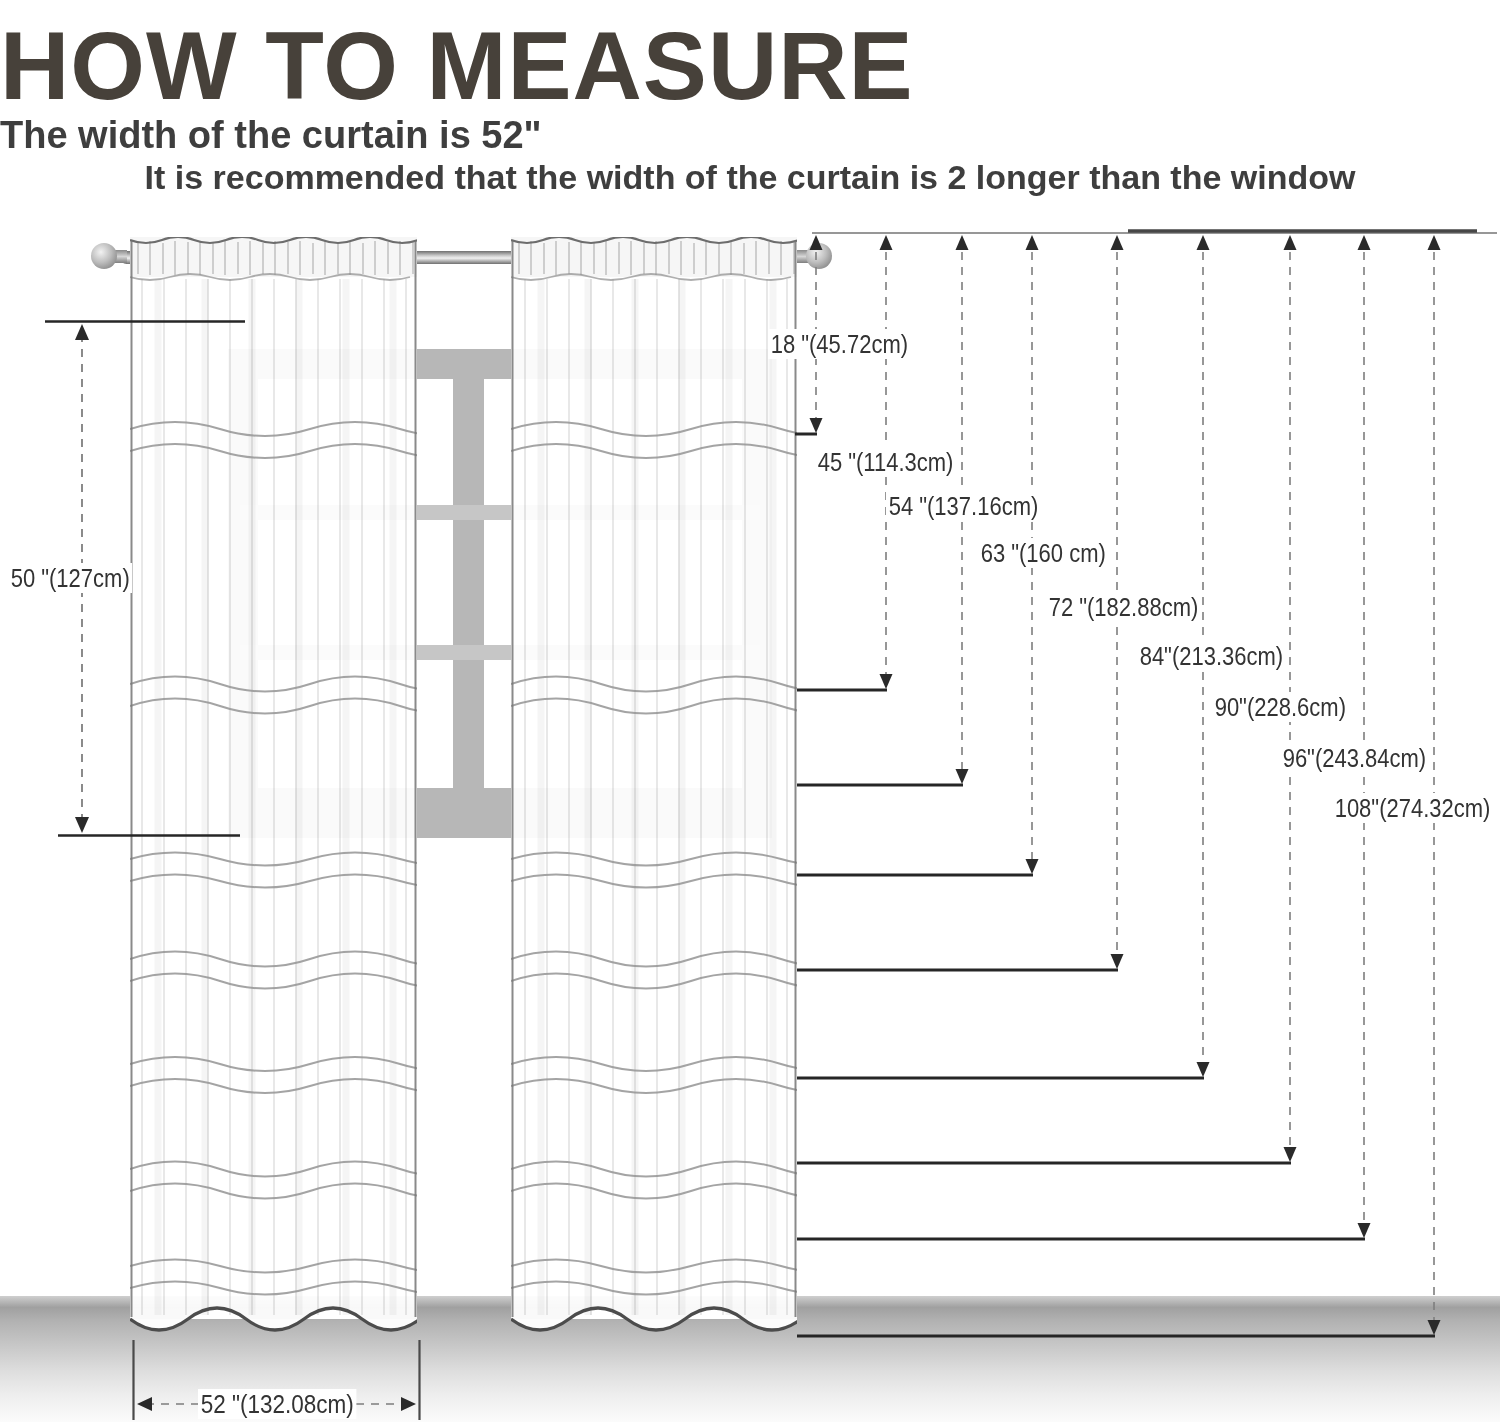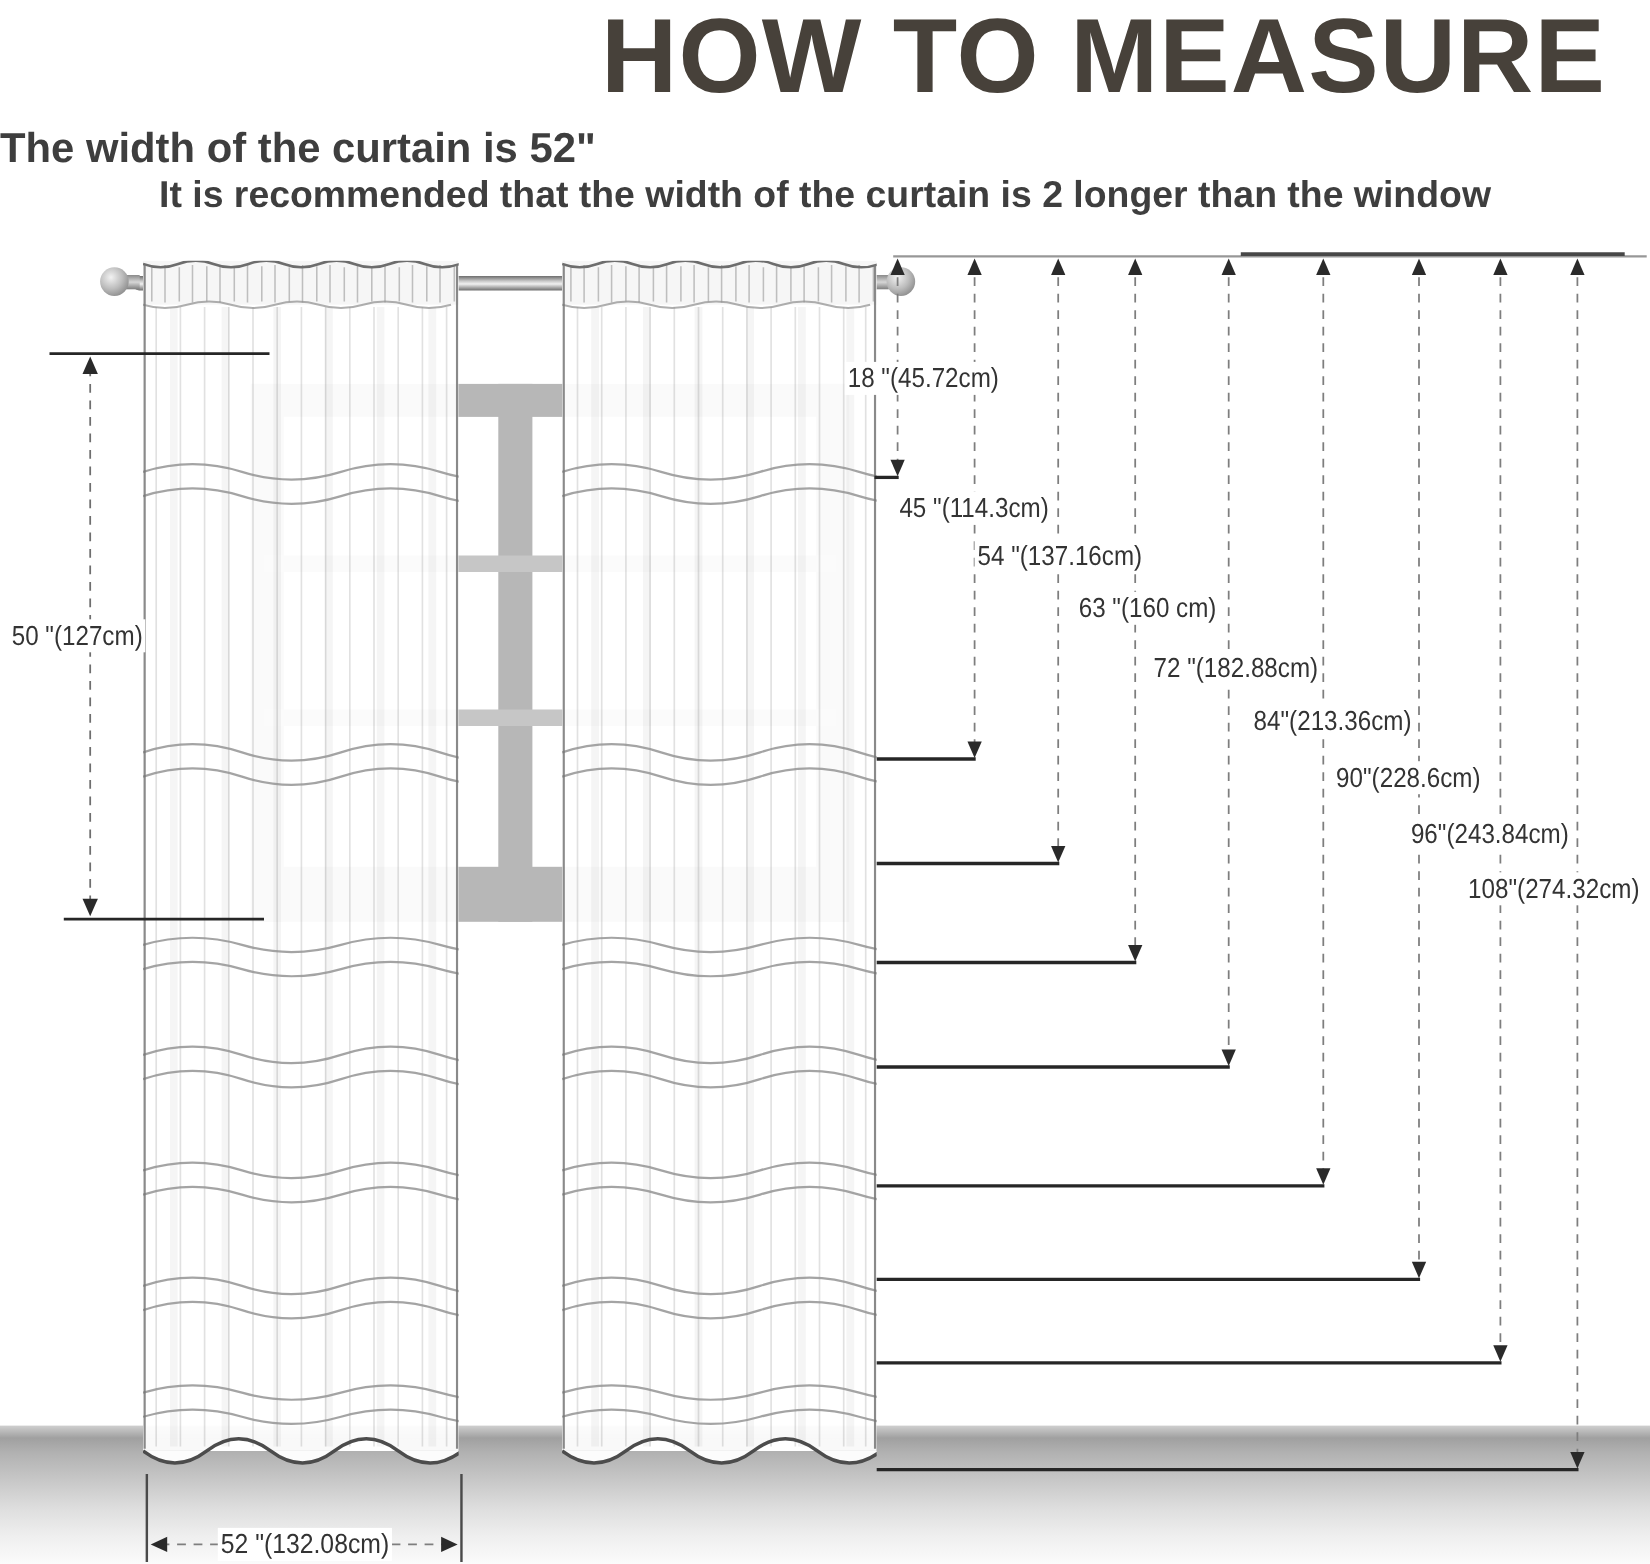--- a/index.html
+++ b/index.html
@@ -1,21 +1,21 @@
 <!DOCTYPE html>
 <html><head>
 <meta charset="utf-8">
 <style>
   html,body{margin:0;padding:0;background:#ffffff;}
   .stage{
     position:relative;width:1500px;height:1422px;background:#ffffff;overflow:hidden;
     font-family:"Liberation Sans","DejaVu Sans",sans-serif;
   }
   .title{
-    position:absolute;left:0;top:4px;width:1460px;text-align:right;
+    position:absolute;left:0;top:18px;width:1460px;text-align:left;
     font-size:96px;font-weight:700;letter-spacing:1px;color:#47413a;line-height:1;
     white-space:nowrap;
   }
   .sub1{
     position:absolute;left:0;top:116px;width:1500px;text-align:left;
     font-size:38px;font-weight:700;color:#3e3e3e;line-height:1.05;white-space:nowrap;
   }
   .sub2{
     position:absolute;left:0;top:160px;width:1500px;text-align:center;
     font-size:34px;font-weight:700;color:#3e3e3e;line-height:1.05;white-space:nowrap;

